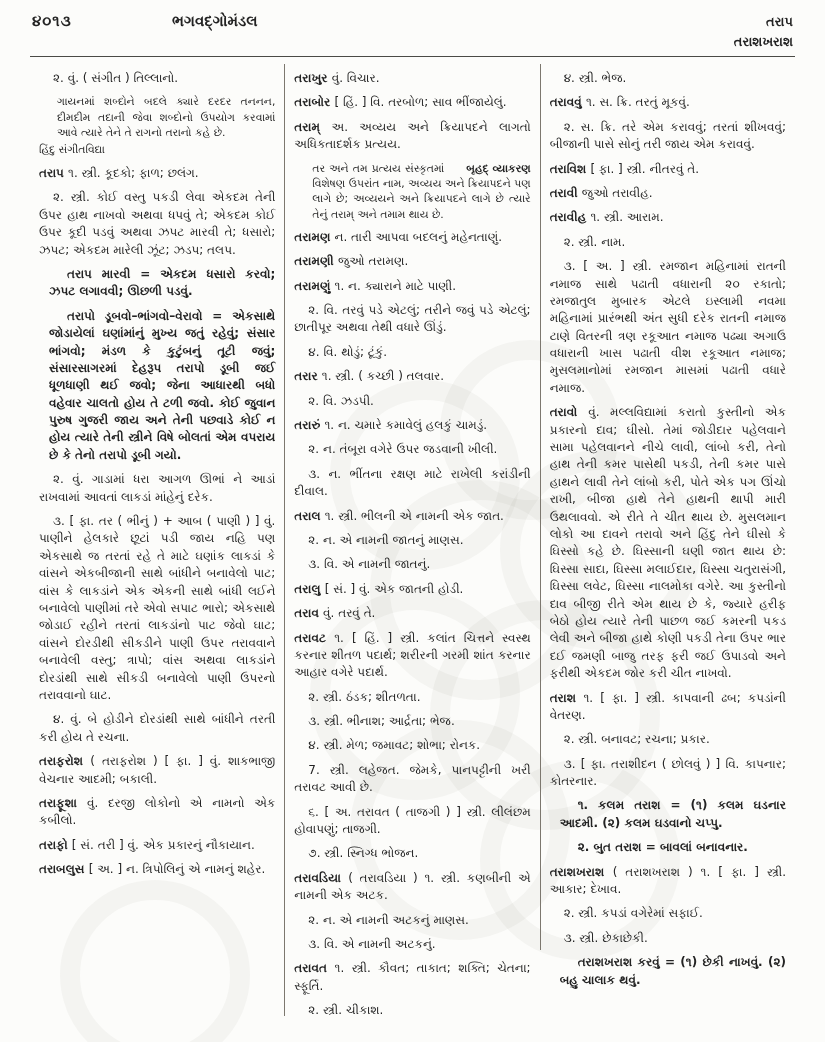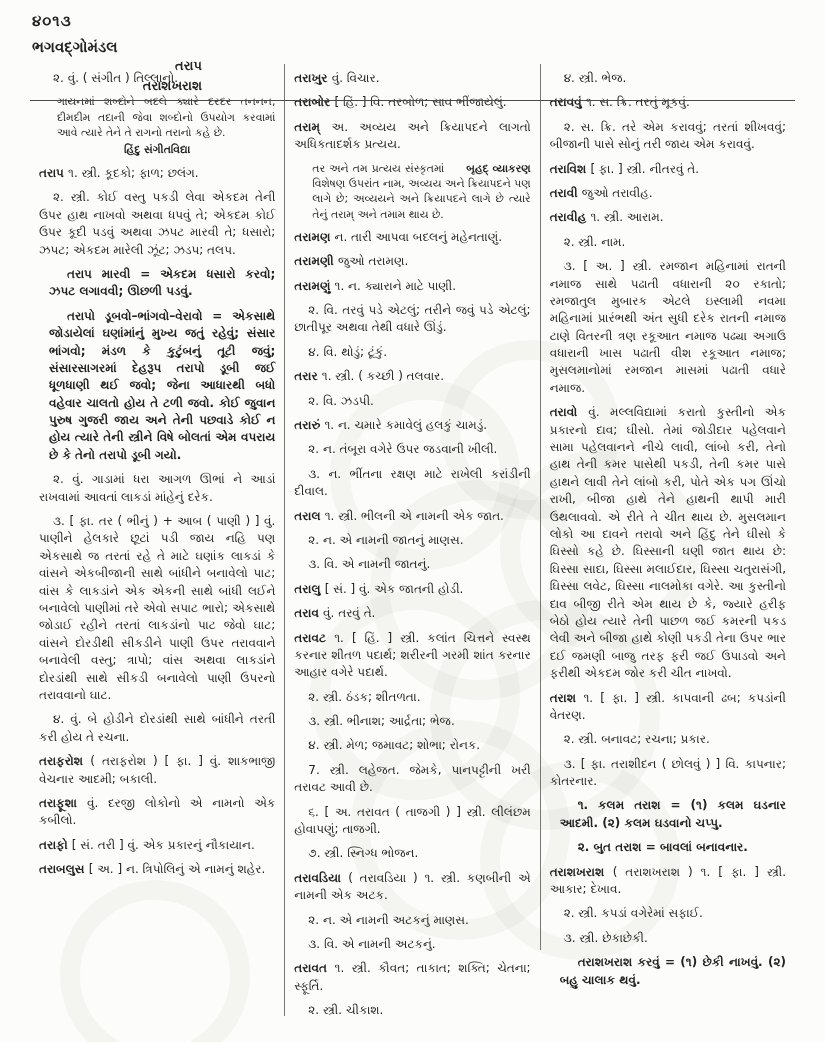--- a/index.html
+++ b/index.html
@@ -9,45 +9,44 @@
     font-family:"DejaVu Sans", sans-serif;
   }
   
   .wm { position:absolute; inset:0; z-index:0; }
   .ring { position:absolute; border-radius:50%; border:20px solid rgba(125,115,95,0.06); }
   
   .hdr {
     position:relative; z-index:2;
     display:flex; align-items:flex-start;
     padding:12px 32px 0 32px;
-    flex-direction:column;
   }
   .pgnum { width:140px; font-size:15px; font-weight:700; letter-spacing:1px; }
-  .title { flex:1; text-align:center; font-size:15px; font-weight:700;margin-top:8px; }
+  .title { flex:1; text-align:left; font-size:15px; font-weight:700; }
   .guides { width:170px; text-align:right; font-size:13px; font-weight:700; line-height:1.55; }
   .rule { position:relative; z-index:2; margin:4px 30px 0 30px; border-top:1.5px solid #4a4a46; }
   
   .cols {
     position:absolute; z-index:1; top:64px; left:30px; right:30px; bottom:6px;
     display:flex;
   }
   .col {
     flex:1; padding:6px 9px 0 9px; overflow:hidden;
     font-size:12px; line-height:1.45; text-align:justify;
   }
   .vrule { width:1px; background:#7c776e; align-self:flex-start; }
   .v1 { height:952px; }
   .v2 { height:886px; }
   
   .blk { margin:0 0 7px 0; }
   .entry b { font-weight:700; }
   .sense { text-indent:14px; }
   .idiom { padding-left:10px; text-indent:18px;font-weight:bold; }
   .note { font-size:10.8px; line-height:1.42; padding-left:18px; }
-  .source-block { text-align:center; font-size:10.8px; font-weight:700; margin-top:-5px; }
+  .source-block { text-align:left; font-size:10.8px; font-weight:400; margin-top:-5px; }
   .src { float:right; font-weight:700; font-size:10.8px; margin-left:22px; }
 </style>
 </head>
 <body>
 
 <div class="page">
 
   <div class="wm">
     <div class="ring" style="left:330px;top:380px;width:150px;height:150px;"></div>
     <div class="ring" style="left:440px;top:340px;width:140px;height:140px;"></div>

